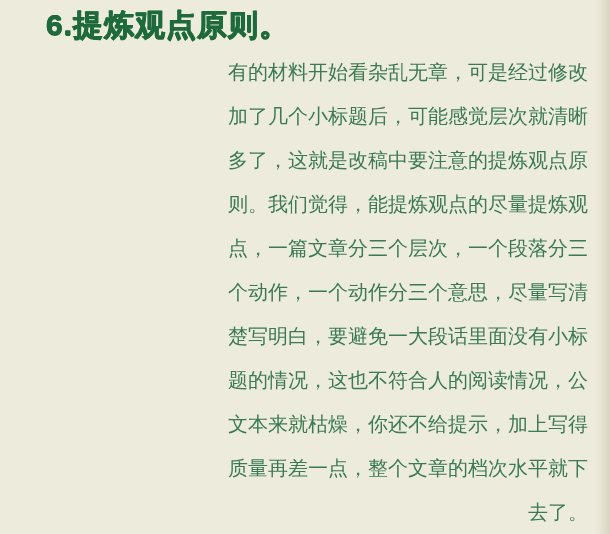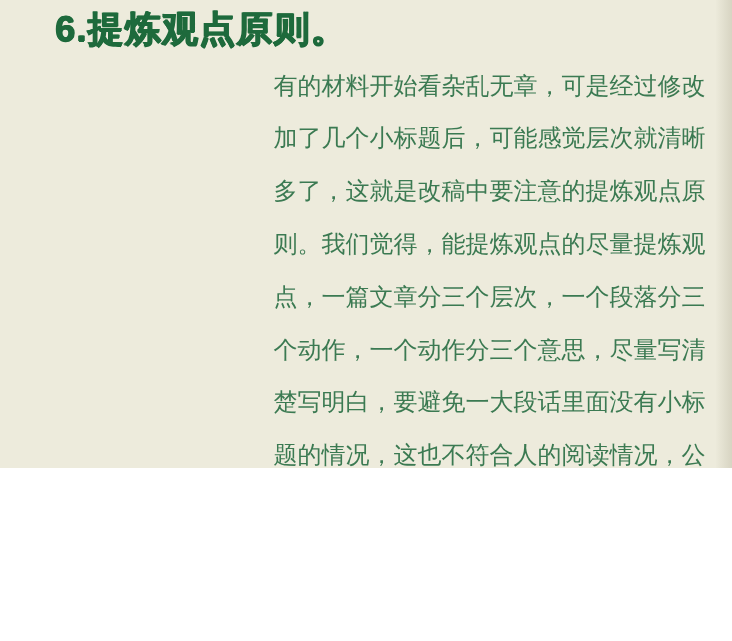--- a/index.html
+++ b/index.html
@@ -2,21 +2,21 @@
 <html style="--background: #edebdc; --heading_text: #1e6a3c; --body_text: #3b7a52; --edge_shadow: #d7d4c2;"><head>
 <meta charset="utf-8">
 <style>
   html, body {
     margin: 0;
     padding: 0;
   }
   .page {
     position: relative;
     width: 610px;
-    height: 390px;
+    height: 534px;
     background: var(--background, #edebdc);
     overflow: hidden;
     font-family: "Liberation Sans", sans-serif;
   }
   .edge-shade {
     position: absolute;
     top: 0;
     right: 0;
     bottom: 0;
     width: 14px;

